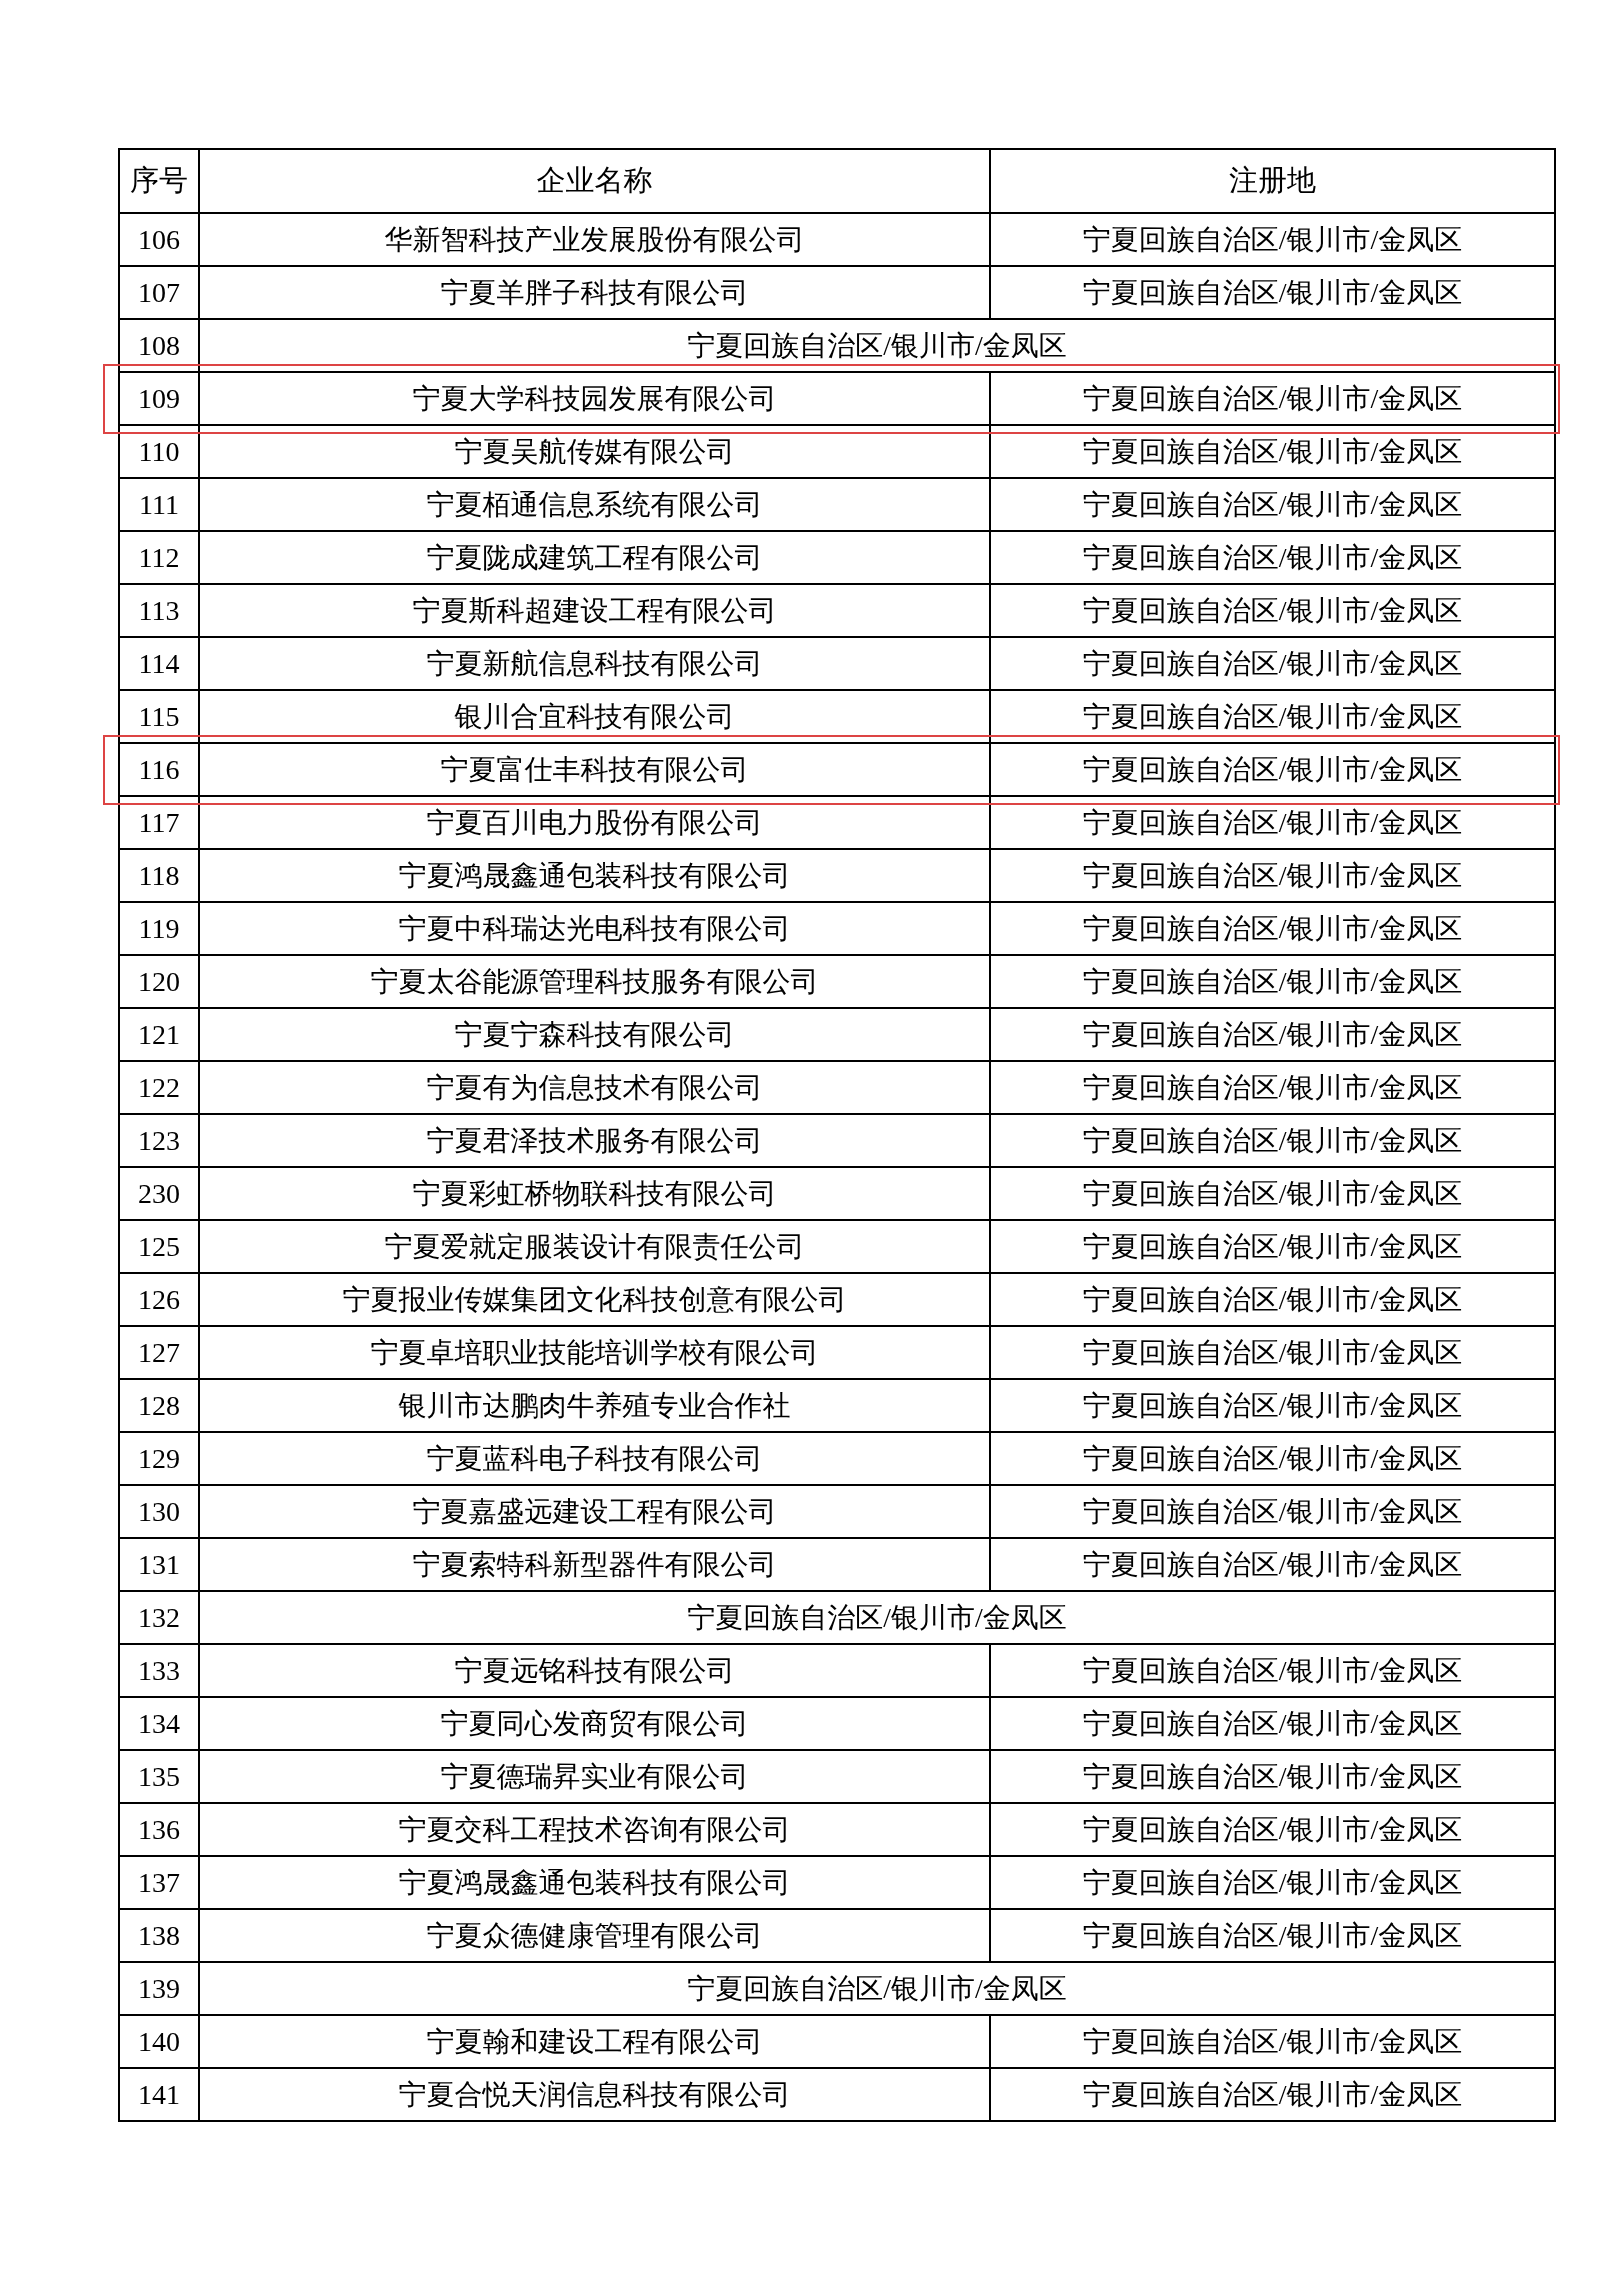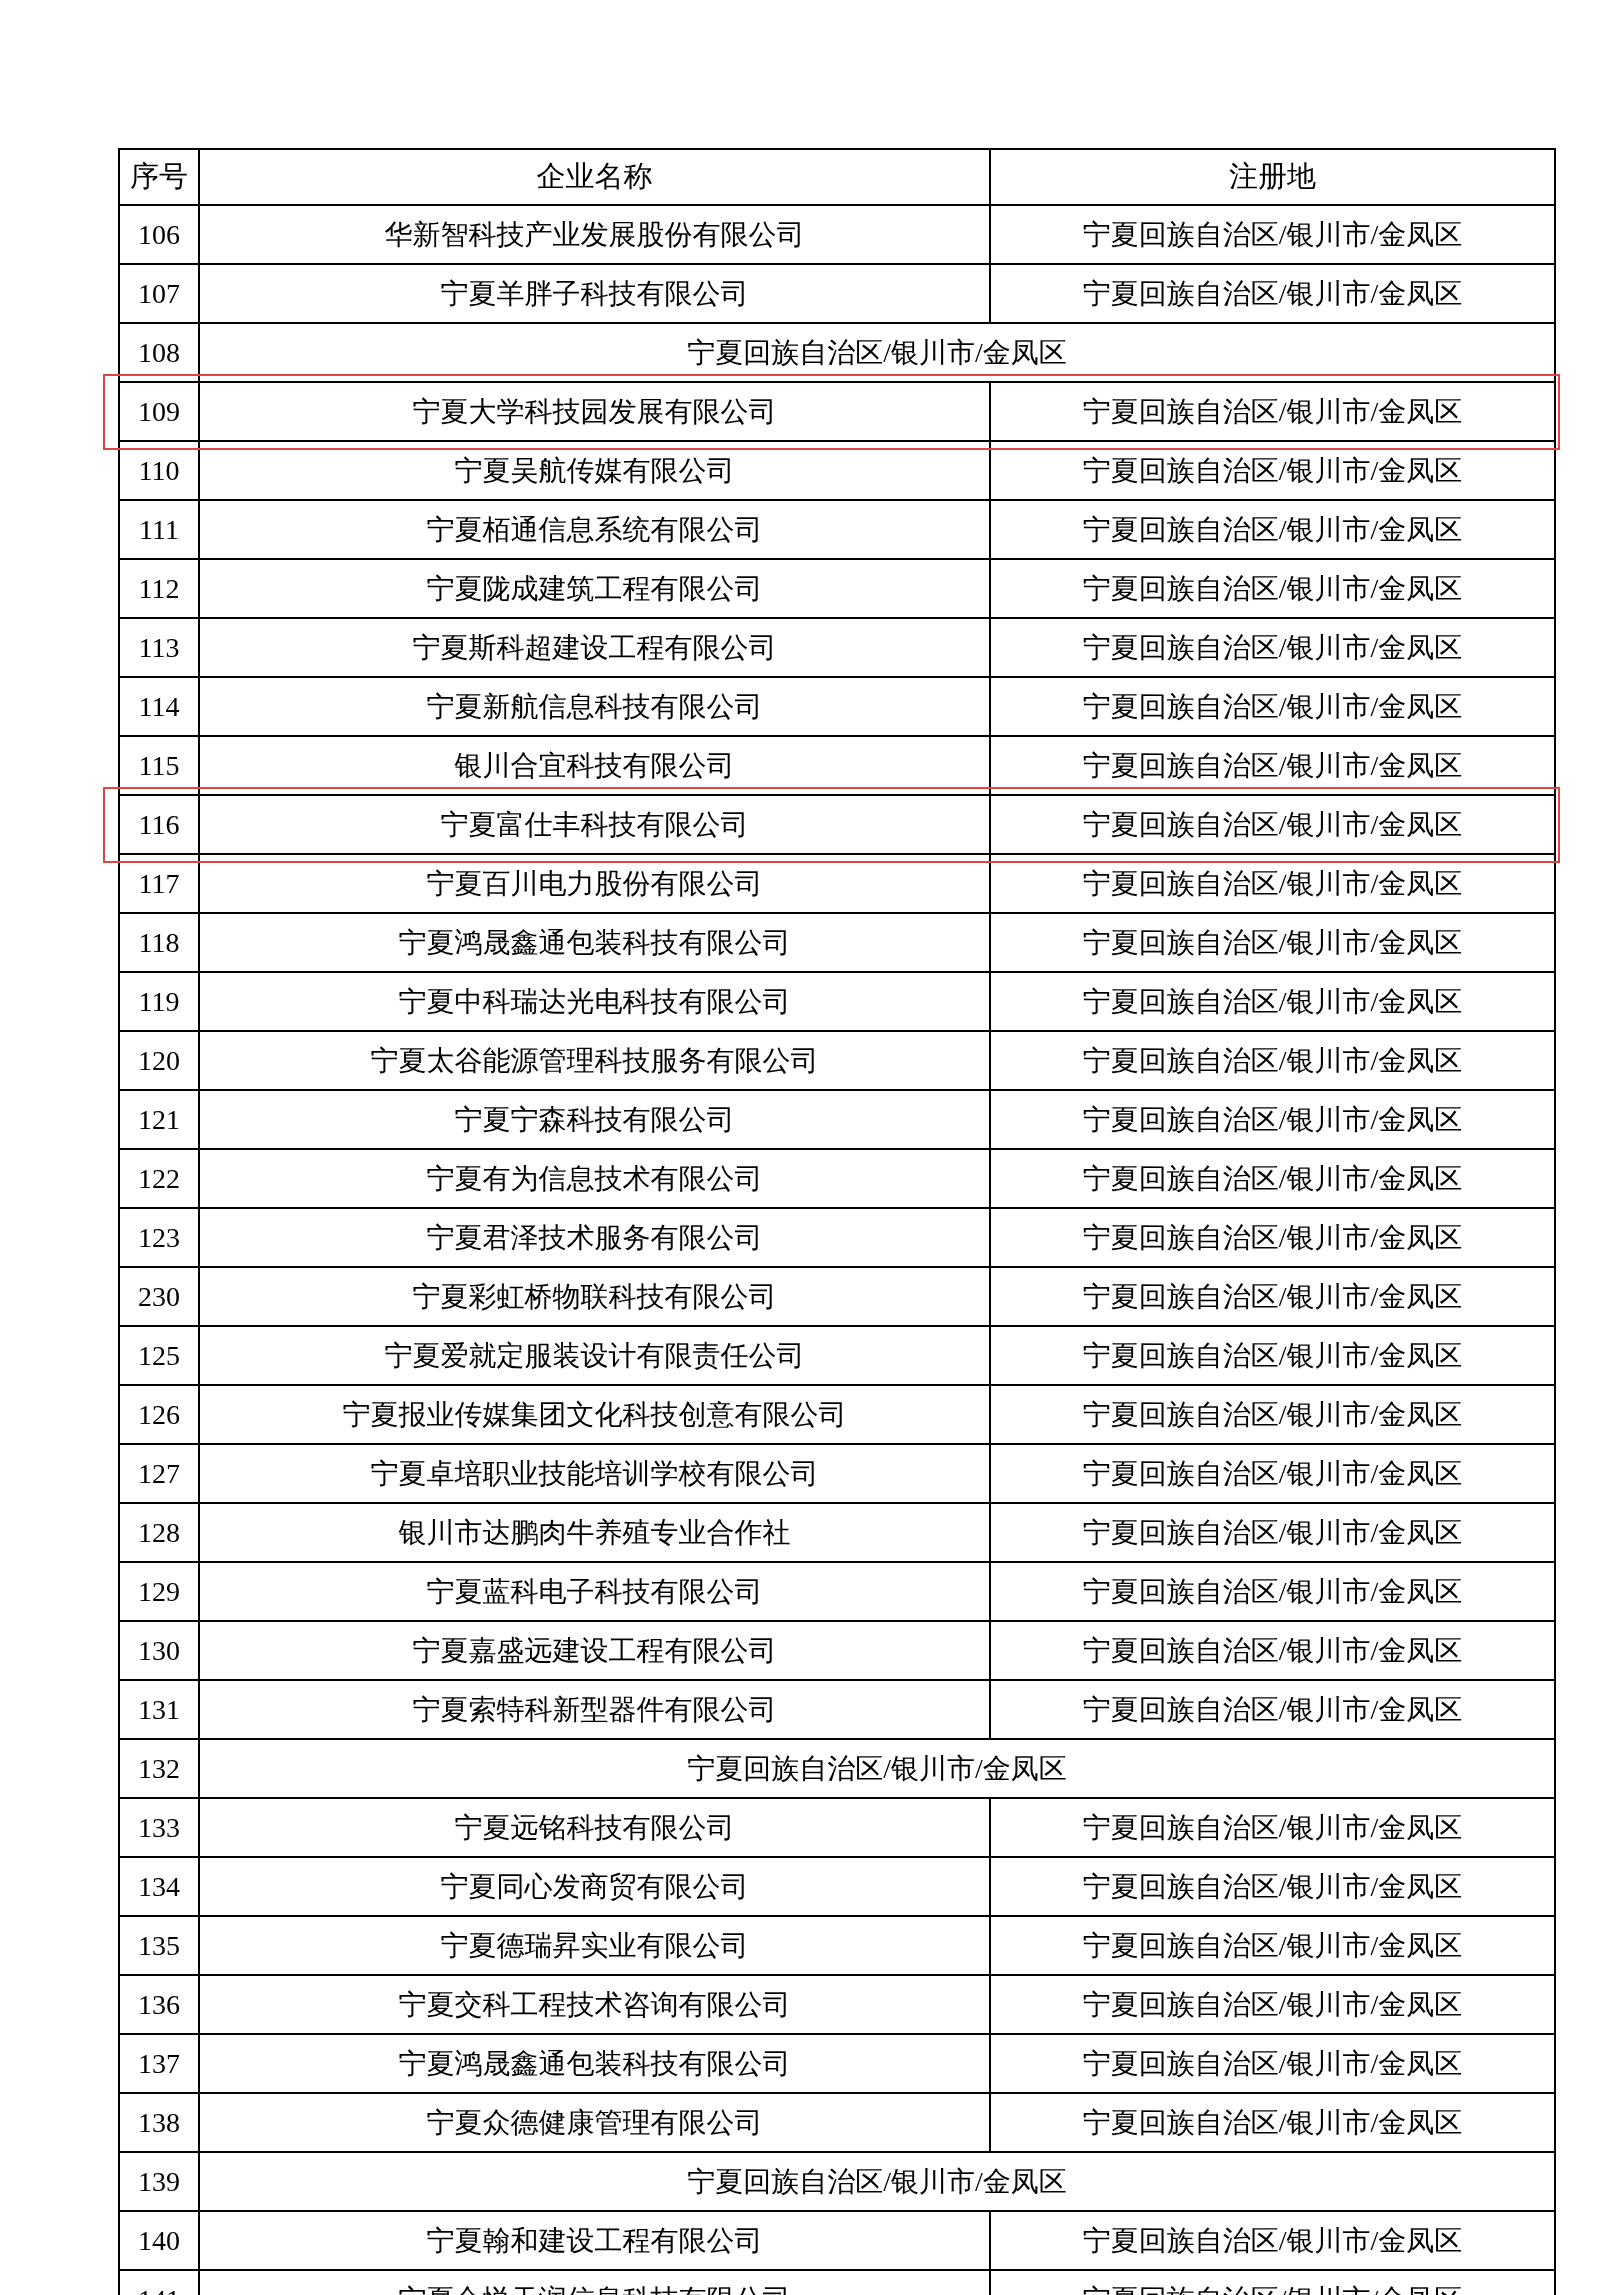--- a/index.html
+++ b/index.html
@@ -14,27 +14,27 @@
   .table{
     position:absolute;
     left:118px;top:148px;
     width:1438px;
     border:2.6px solid #000;
     box-sizing:border-box;
     background:#fff;
   }
   .row{
     display:flex;
-    height:59px;
+    height:53px;
     border-top:2.6px solid #000;
     position:relative;
     box-sizing:border-box;
   }
   .row.header{
-    height:54px;
+    height:62px;
     border-top:none;
   }
   .cell{
     display:flex;
     align-items:center;
     justify-content:center;
     box-sizing:border-box;
     font-size:28px;
     color:#000;
     white-space:nowrap;

